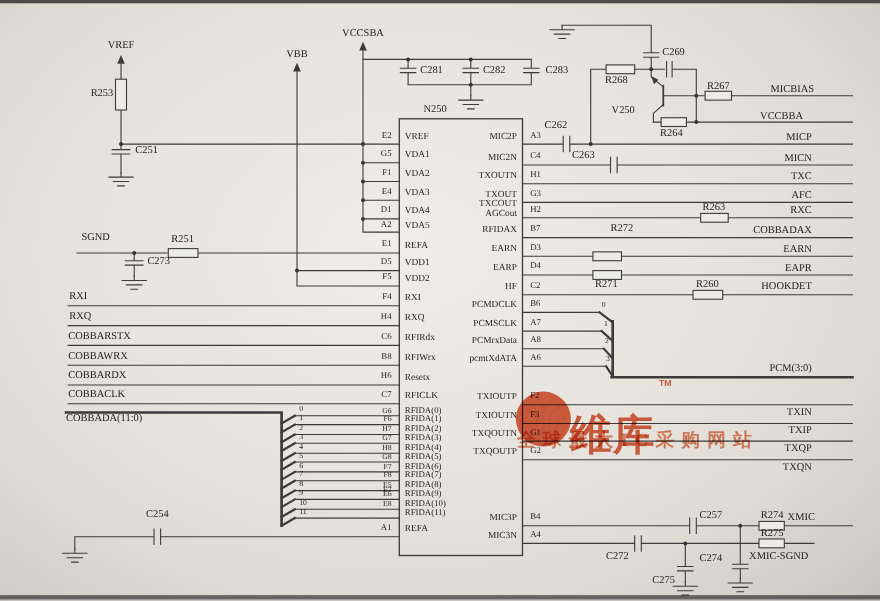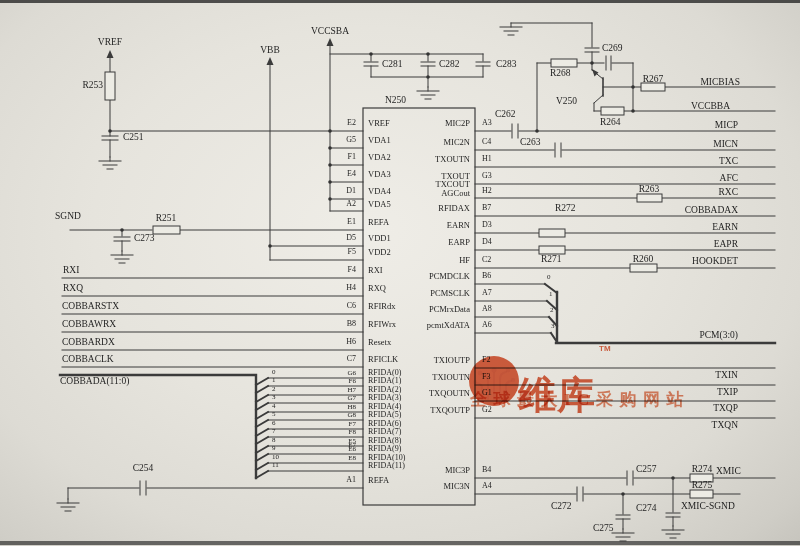--- a/index.html
+++ b/index.html
@@ -157,21 +157,21 @@
   <span class="L" style="left:496px;top:60px">C283</span>
   <span class="L" style="left:385px;top:96px">N250</span>
   <span class="L" style="left:602px;top:44px">C269</span>
   <span class="L" style="left:550px;top:69px">R268</span>
   <span class="L" style="left:556px;top:97px">V250</span>
   <span class="L" style="left:600px;top:118px">R264</span>
   <span class="L c" style="left:638px;top:75px;width:30px">R267</span>
   <span class="L r" style="left:680px;top:78px;width:60px">MICBIAS</span>
   <span class="L" style="left:691px;top:102px">VCCBBA</span>
 
-  <span class="L" style="left:55px;top:212px">SGND</span>
+  <span class="L" style="left:74px;top:212px">SGND</span>
   <span class="L c" style="left:146px;top:214px;width:40px">R251</span>
   <span class="L" style="left:134px;top:234px">C273</span>
   <span class="L" style="left:63px;top:266px">RXI</span>
   <span class="L" style="left:63px;top:284px">RXQ</span>
   <span class="L" style="left:62px;top:302px">COBBARSTX</span>
   <span class="L" style="left:62px;top:320px">COBBAWRX</span>
   <span class="L" style="left:62px;top:338px">COBBARDX</span>
   <span class="L" style="left:62px;top:355px">COBBACLK</span>
   <span class="L" style="left:60px;top:377px">COBBADA(11:0)</span>
   <span class="L c" style="left:123px;top:464px;width:40px">C254</span>

